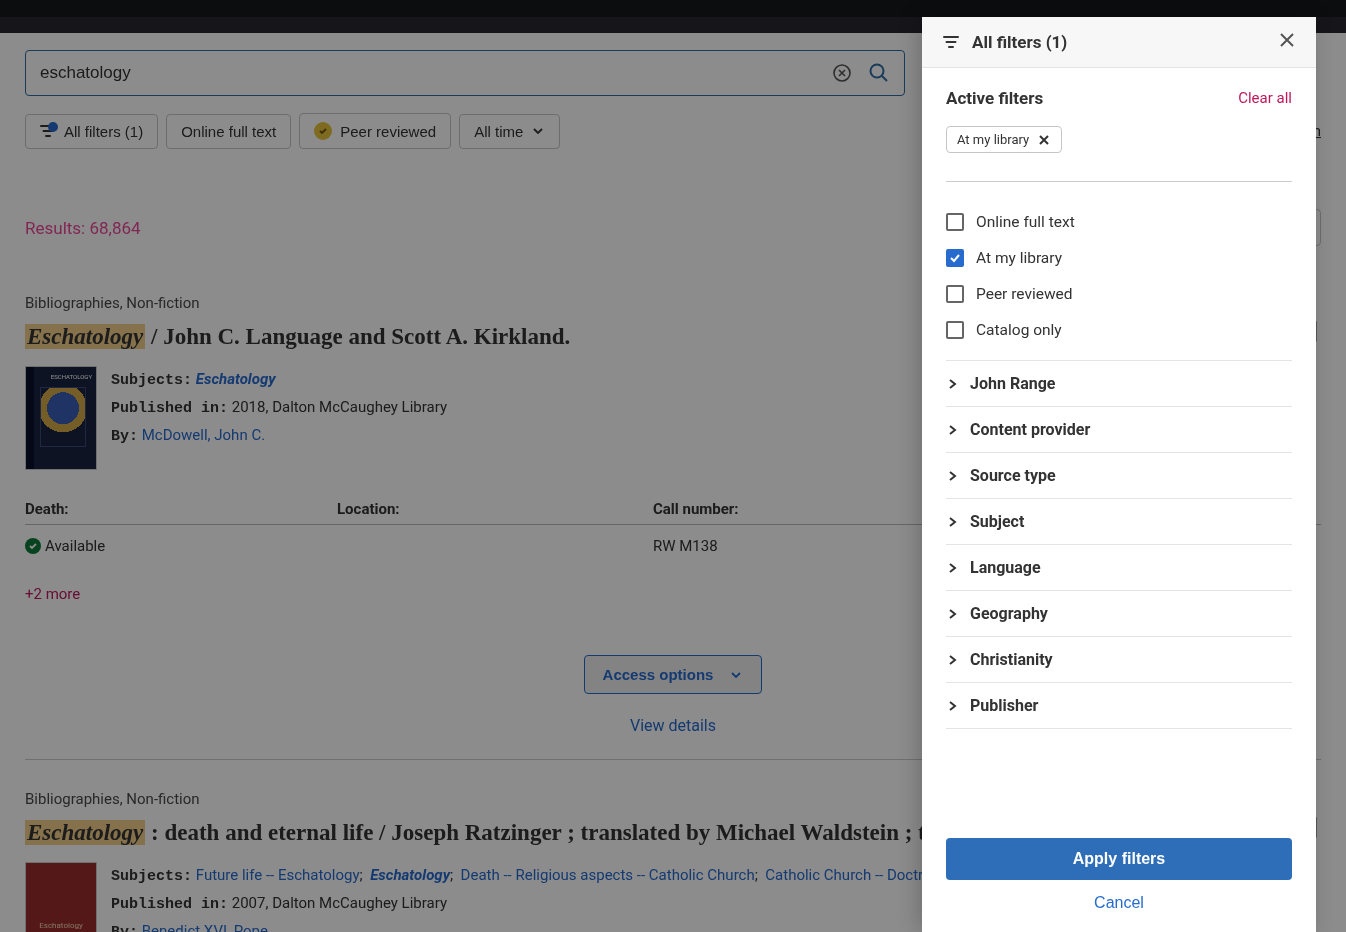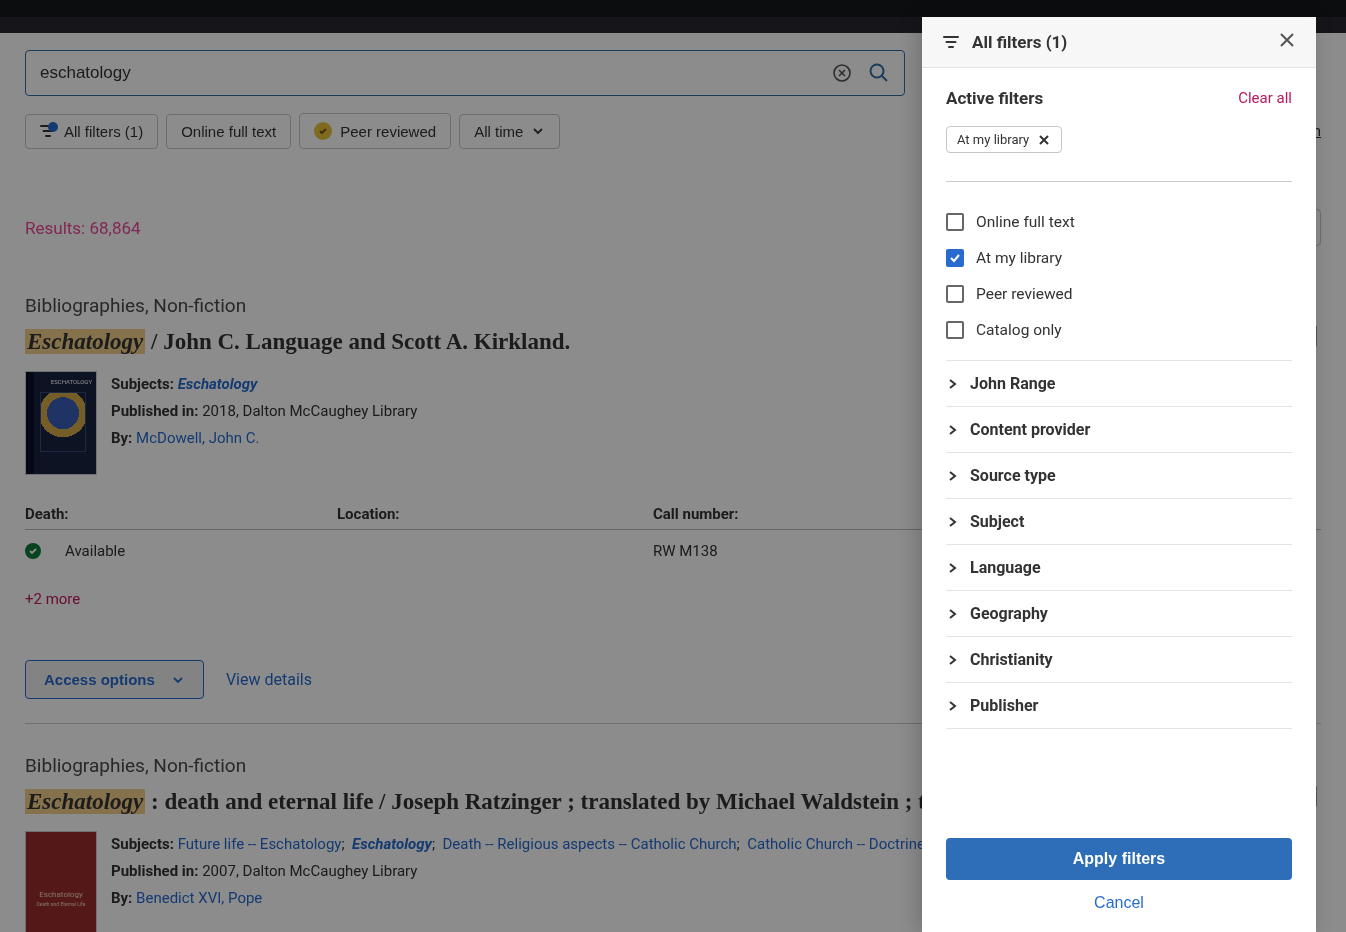--- a/index.html
+++ b/index.html
@@ -14,48 +14,48 @@
 .icon { display: inline-flex; }
 .filter-row { display: flex; align-items: center; gap: 8px; margin-top: 17px; }
 .pill { display: inline-flex; align-items: center; gap: 8px; border: 1px solid #c6c6c6; border-radius: 4px; padding: 8px 14px; font-size: 15px; color: #333; background: #fff; cursor: pointer; }
 .pill .badge-dot { width: 10px; height: 10px; border-radius: 50%; background: #276bcf; position: absolute; top: -2px; right: -2px; }
 .pill .peer-badge { width: 18px; height: 18px; border-radius: 50%; background: #e8c33b; display: inline-flex; align-items: center; justify-content: center; }
 .adv { margin-left: auto; font-size: 15px; color: #333; }
 .results-row { display: flex; align-items: center; margin-top: 60px; }
 .results-count { font-size: 17px; color: #ec4899; }
 .sort-box { margin-left: auto; display: inline-flex; align-items: center; gap: 8px; border: 1px solid #c6c6c6; border-radius: 4px; padding: 8px 14px; font-size: 16px; }
 .record { margin-top: 48px; }
-.rec-types { color: #4a4a4a; font-size: 19px; }
+.rec-types { color: #4a4a4a; font-size: 15px; }
 .rec-head { display: flex; align-items: flex-start; }
 .rec-title { font-family: Georgia, "Times New Roman", serif; font-size: 23px; font-weight: 700; color: #333; margin-top: 12px; flex: 1; }
 .hl { background: #f3d08a; font-style: italic; padding: 0 2px; }
 .bookmark { margin-top: 8px; color: #888; }
 .rec-body { display: flex; gap: 14px; margin-top: 16px; }
 .cover { width: 72px; height: 104px; border: 1px solid #ccc; display: flex; flex-direction: column; align-items: center; justify-content: center; font-size: 6px; text-align: center; background: #f8f8f8; position: relative; overflow: hidden; }
 .cover-blue { background: linear-gradient(#1a2340, #1a2340); }
 .cover-blue .stripe { position: absolute; left: 0; top: 0; bottom: 0; width: 8px; background: #0a1028; }
 .cover-blue .cov-title { color: #fff; font-size: 6px; position: absolute; top: 6px; right: 4px; }
 .cover-blue .art { position: absolute; top: 20px; left: 14px; width: 46px; height: 60px; background: radial-gradient(circle at 50% 35%, #3a5fb7 0 16px, #d6a94a 16px 24px, #1a2340 24px); border: 1px solid #3a4a7a; }
 .cover-red { background: #9a2c2c; color: #f0d8b4; }
 .cover-red .cov-title { font-size: 8px; padding: 30px 6px 2px 6px; }
 .cover-red .cov-sub { font-size: 5px; }
 .meta { font-size: 15px; line-height: 1.8; }
-.meta b { color: #333; }
+.meta b { color: #333; font-family: Liberation Mono, monospace; }
 .meta a, .link { color: #276bcf; text-decoration: none; }
 .meta .em { font-style: italic; color: #276bcf; font-weight: 700; }
 .status-table { margin-top: 30px; }
 .status-head { display: flex; border-bottom: 1px solid #bbb; padding-bottom: 6px; font-weight: 700; font-size: 15px; color: #333; }
 .col1 { flex: 0 0 312px; }
 .col2 { flex: 0 0 316px; }
 .col3 { flex: 1; }
 .status-row { display: flex; padding-top: 12px; font-size: 15px; align-items: center; }
-.avail { display: inline-flex; align-items: center; gap: 24px; }
+.avail { display: inline-flex; align-items: center; gap: 4px; }
 .check-circle { width: 16px; height: 16px; border-radius: 50%; background: #0f7a3a; display: inline-flex; align-items: center; justify-content: center; }
 .more { margin-top: 30px; color: #be185d; font-size: 15px; }
-.actions { display: flex; align-items: center; gap: 22px; margin-top: 52px; padding-bottom: 24px; border-bottom: 1px solid #ccc; }
+.actions { display: flex; align-items: center; gap: 22px; margin-top: 52px; padding-bottom: 24px; border-bottom: 1px solid #ccc; flex-direction: column; }
 .access-btn { display: inline-flex; align-items: center; gap: 16px; border: 1px solid #276bcf; border-radius: 4px; padding: 10px 18px; color: #276bcf; font-size: 15px; font-weight: 600; }
 .overlay { position: fixed; inset: 0; background: rgba(0,0,0,0.45); }
 .panel { position: fixed; top: 17px; right: 30px; width: 394px; bottom: 0; background: #fff; box-shadow: -4px 0 20px rgba(0,0,0,0.2); display: flex; flex-direction: column; }
 .panel-head { display: flex; align-items: center; gap: 12px; padding: 14px 20px; border-bottom: 1px solid #e4e4e4; background: #f7f7f7; }
 .panel-head h3 { font-size: 17px; font-weight: 700; }
 .panel-close { margin-left: auto; cursor: pointer; color: #555; }
 .panel-body { flex: 1; overflow-y: auto; padding: 20px 24px; }
 .active-row { display: flex; align-items: center; }
 .active-row h4 { font-size: 17px; font-weight: 700; }
 .clear-all { margin-left: auto; color: #be185d; font-size: 15px; cursor: pointer; }

